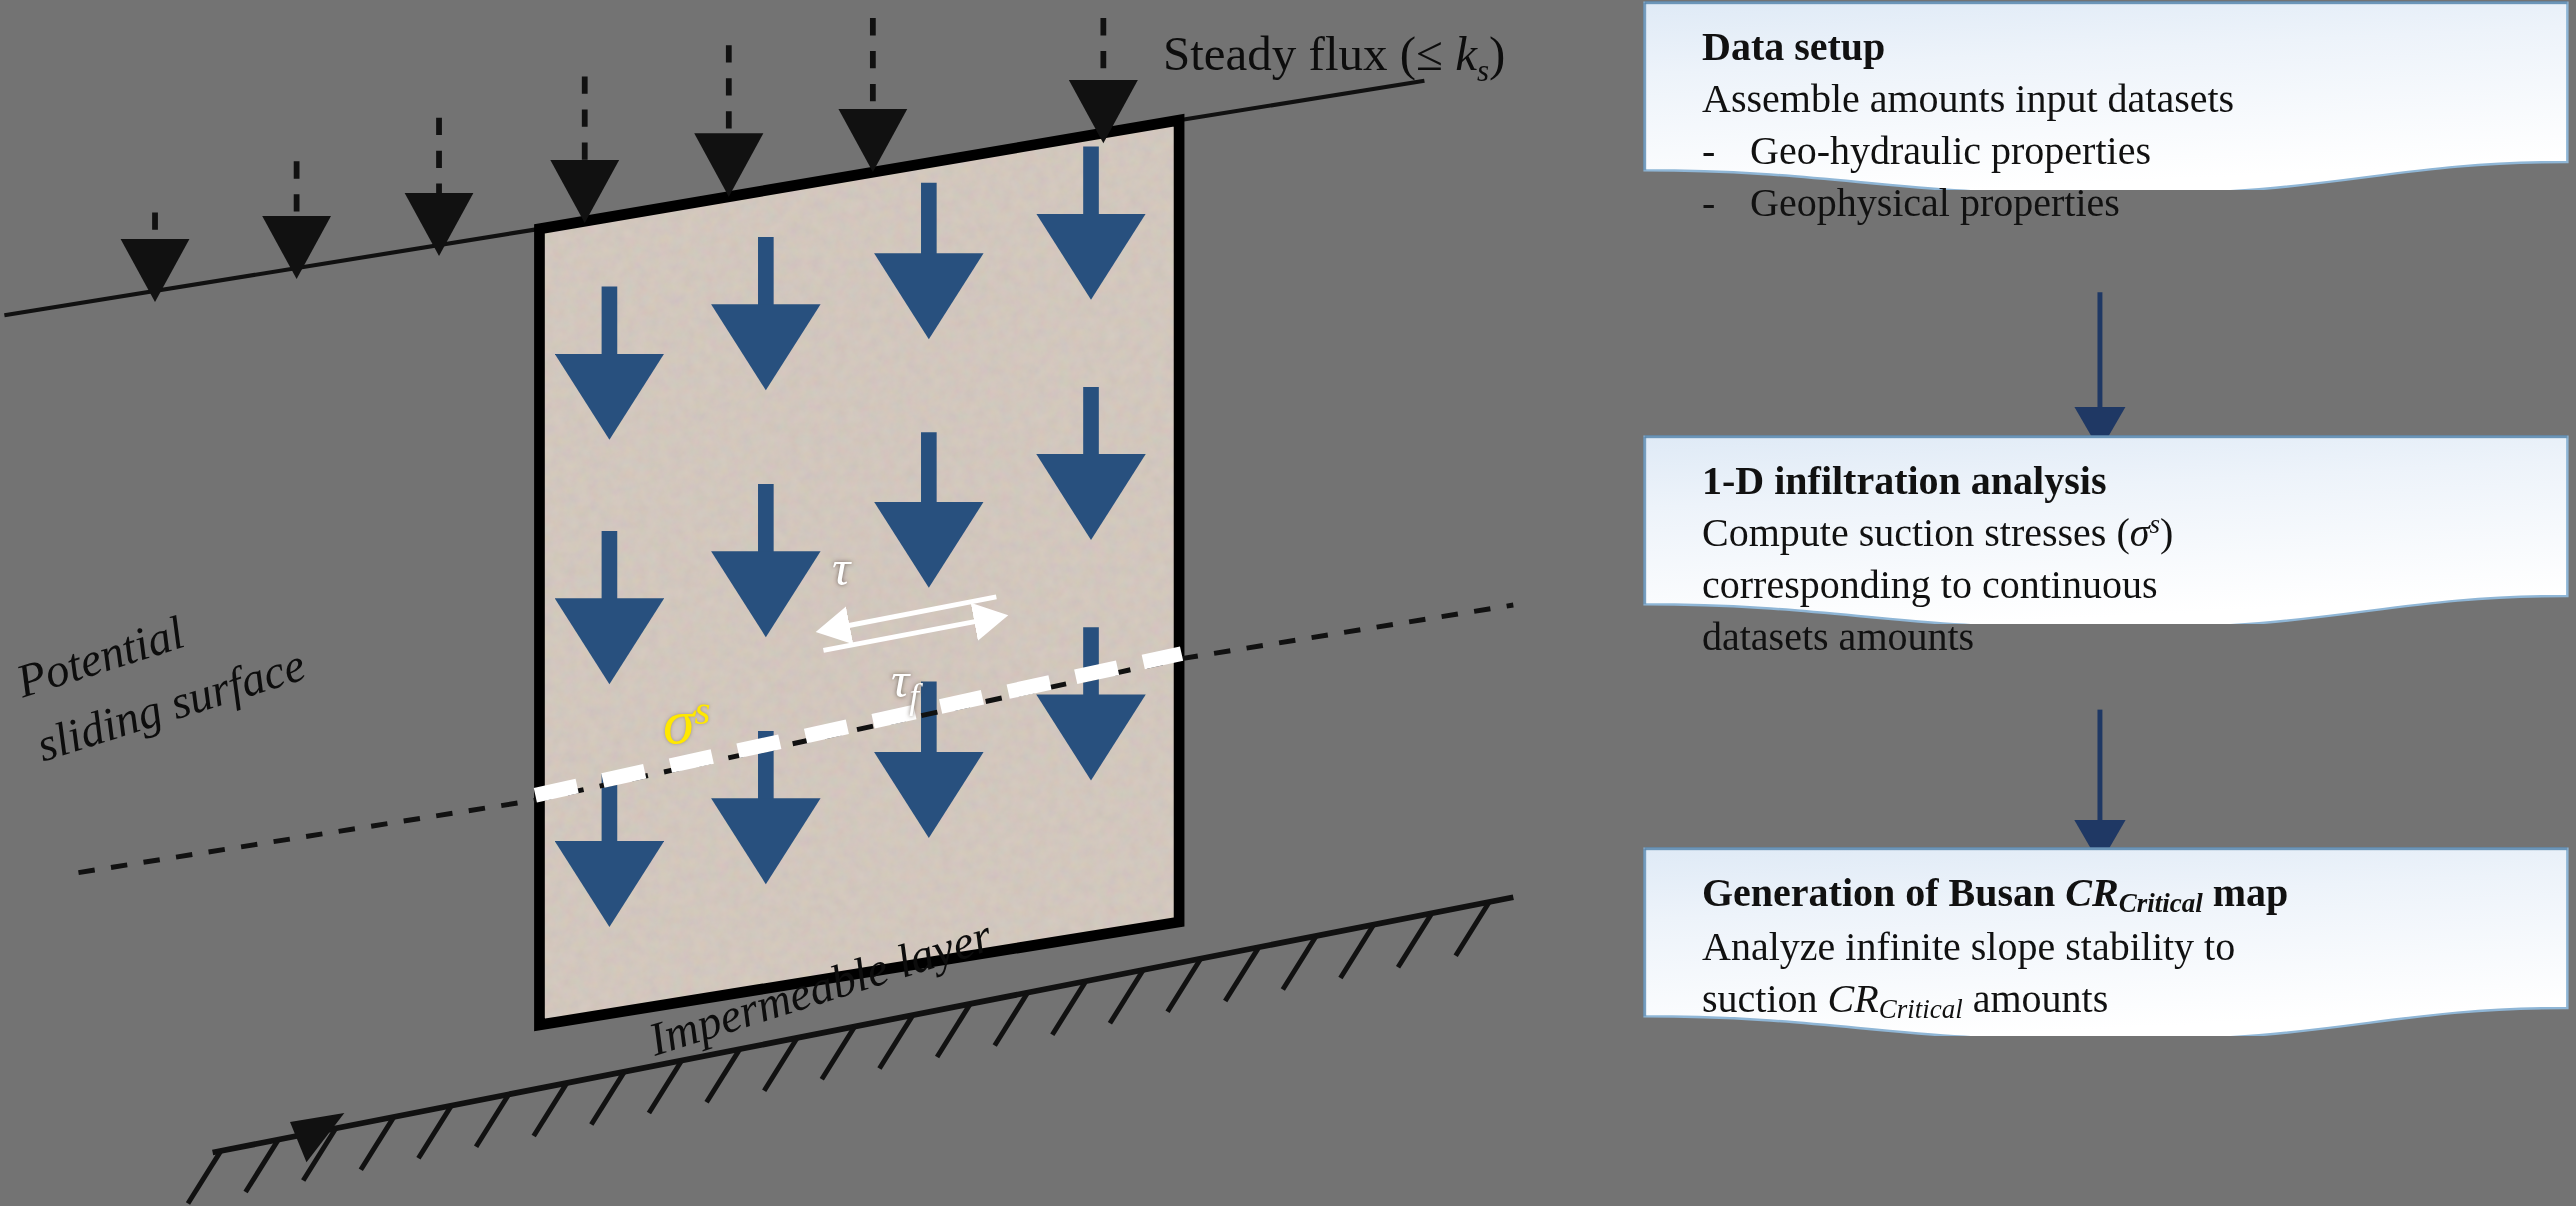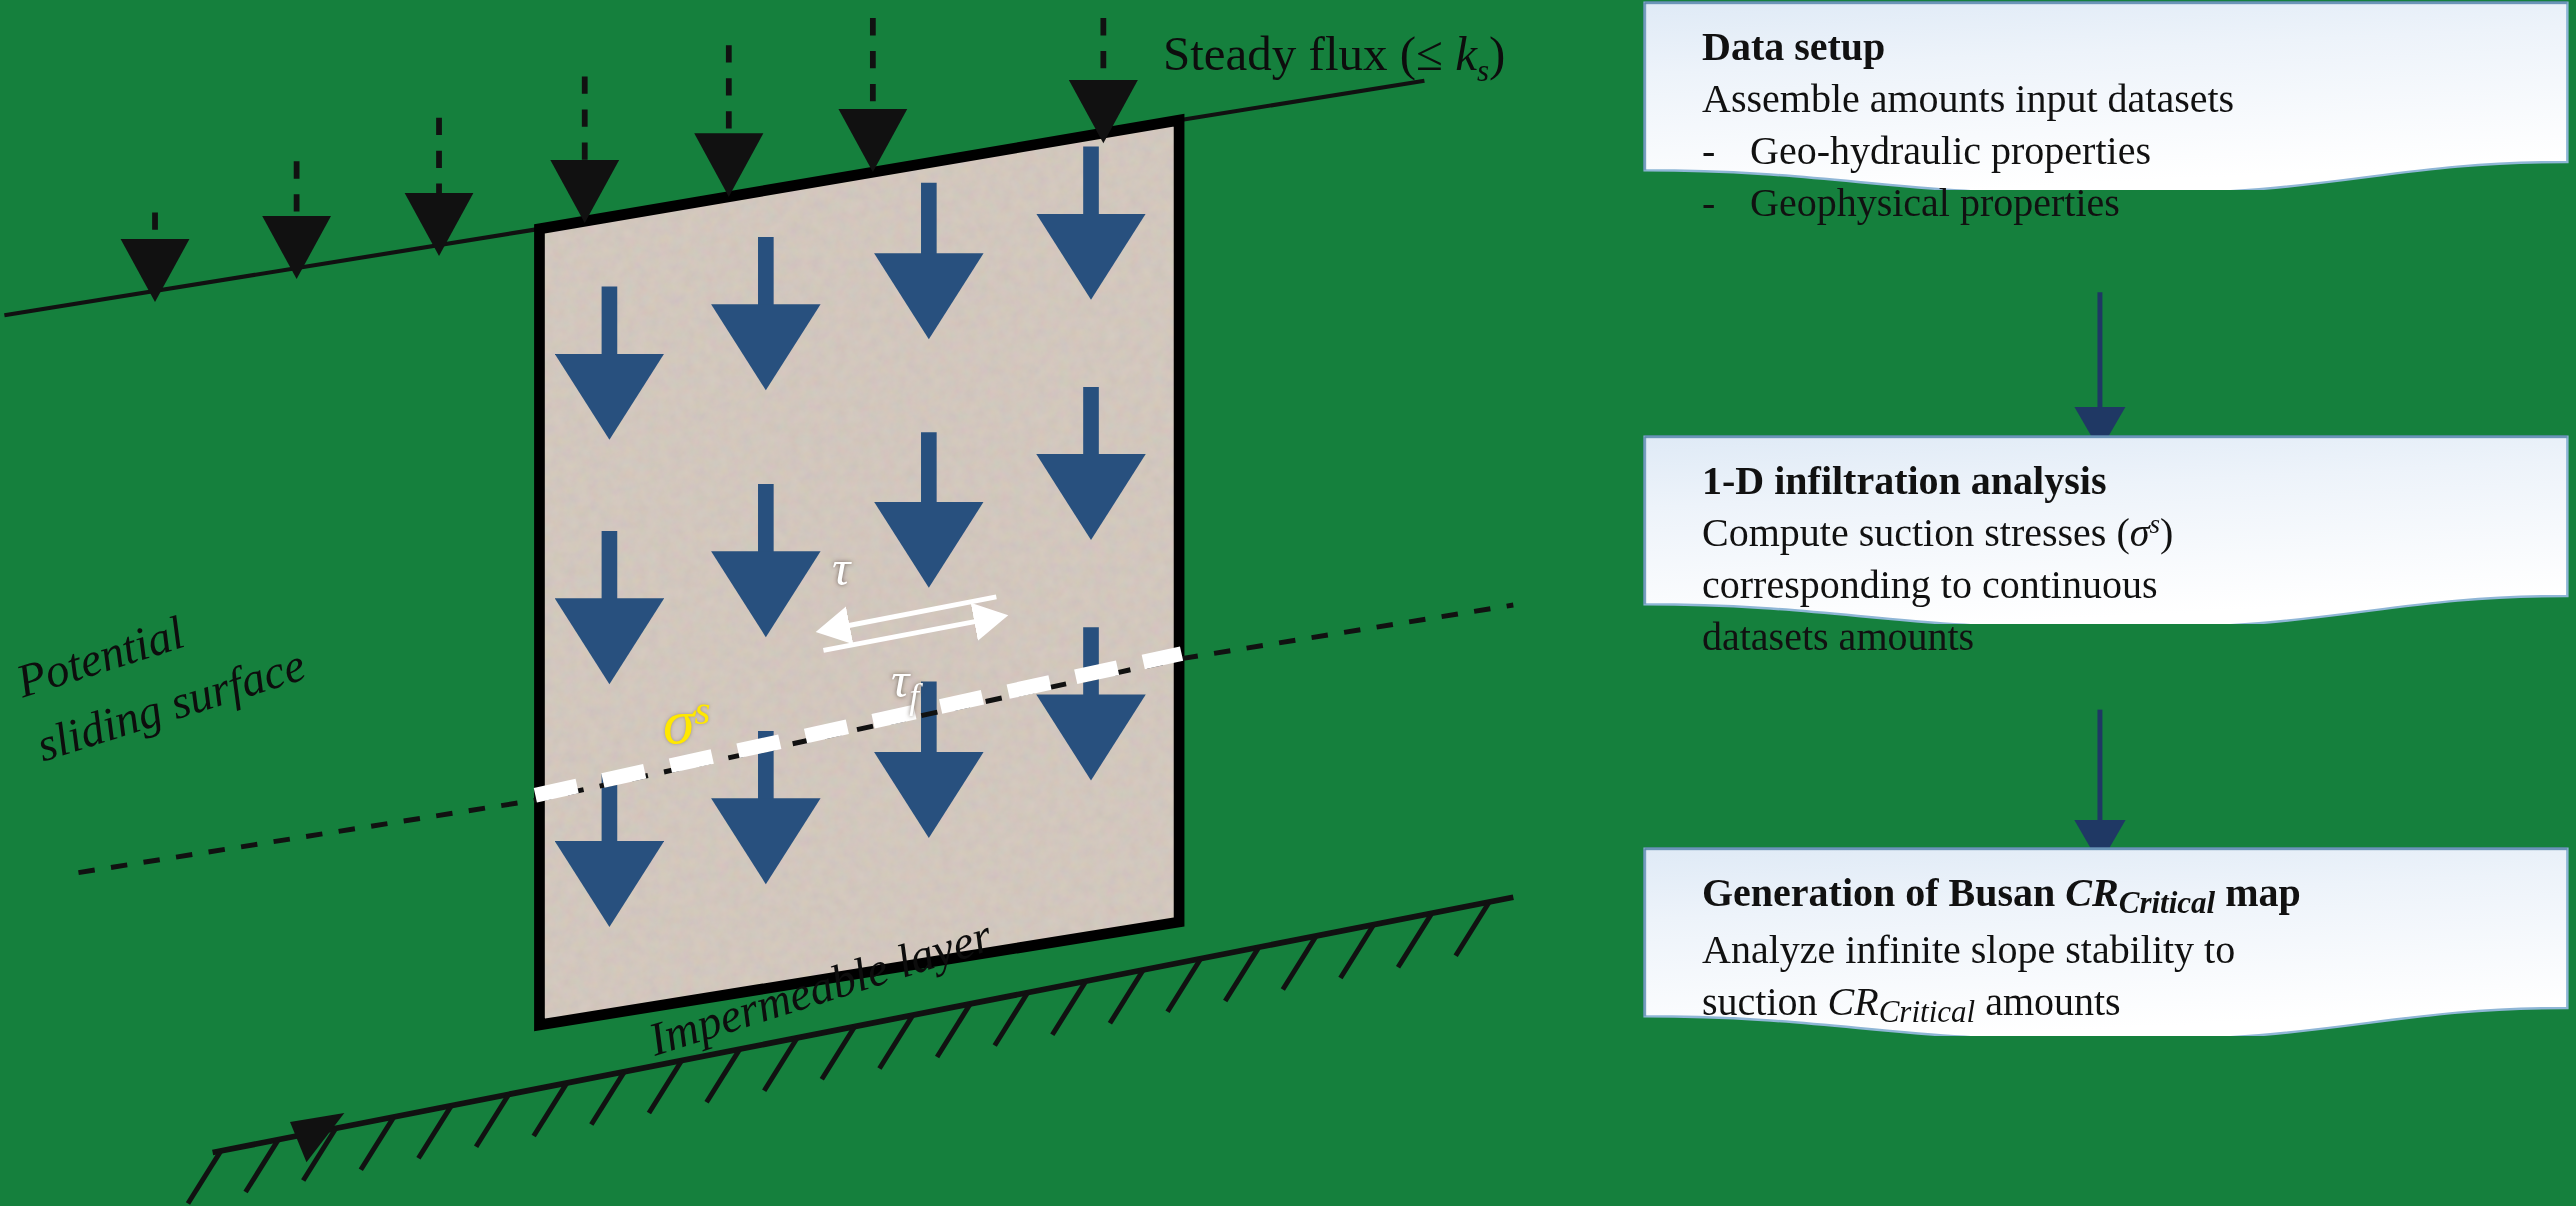--- a/index.html
+++ b/index.html
@@ -1,18 +1,18 @@
 <!DOCTYPE html>
 <html style="font-size:13px"><head>
 <meta charset="utf-8">
 <style>
   html,body{margin:0;padding:0;background:#ffffff;}
   body{width:2576px;height:1206px;overflow:hidden;
        font-family:"Liberation Serif", serif;}
-  #root{position:relative;width:2576px;height:1206px;background:#15803d;}
+  #root{position:relative;width:2576px;height:1206px;background:#737373;}
 
   
   #diagram{position:absolute;left:0;top:0;width:1614px;height:1206px;}
   #diagram svg{position:absolute;left:0;top:0;}
 
   .dlabel{position:absolute;white-space:nowrap;color:#0d0d0d;
           font-family:"Liberation Serif", serif;}
 
   #steady-flux-label{left:1163px;top:25px;font-size:49px;}
   #steady-flux-label i{font-style:italic;}
@@ -37,21 +37,21 @@
   
   #flow{position:absolute;left:1614px;top:0;width:962px;height:1206px;}
   .flowbox{position:absolute;left:29px;width:926px;}
   .flowbox .shape{position:absolute;left:0;top:0;width:100%;height:100%;}
   .flowbox .txt{position:absolute;left:59px;top:20px;right:20px;
       font-size:40px;line-height:1.30;color:#111;}
   .flowbox .ttl{font-weight:bold;}
   .flowbox .bul{display:block;}
   .flowbox .bul .dash{display:inline-block;width:48px;}
   .it{font-style:italic;}
-  .sub{font-size:31px;font-style:italic;vertical-align:-18%;}
+  .sub{font-size:27px;font-style:italic;vertical-align:-18%;}
   .sup{font-size:27px;font-style:italic;vertical-align:38%;}
 
   #box1{top:1px;height:189px;}
   #box2{top:435px;height:189px;}
   #box3{top:847px;height:189px;}
   .conn{position:absolute;left:0;top:0;}
 </style>
 </head>
 <body>
 

